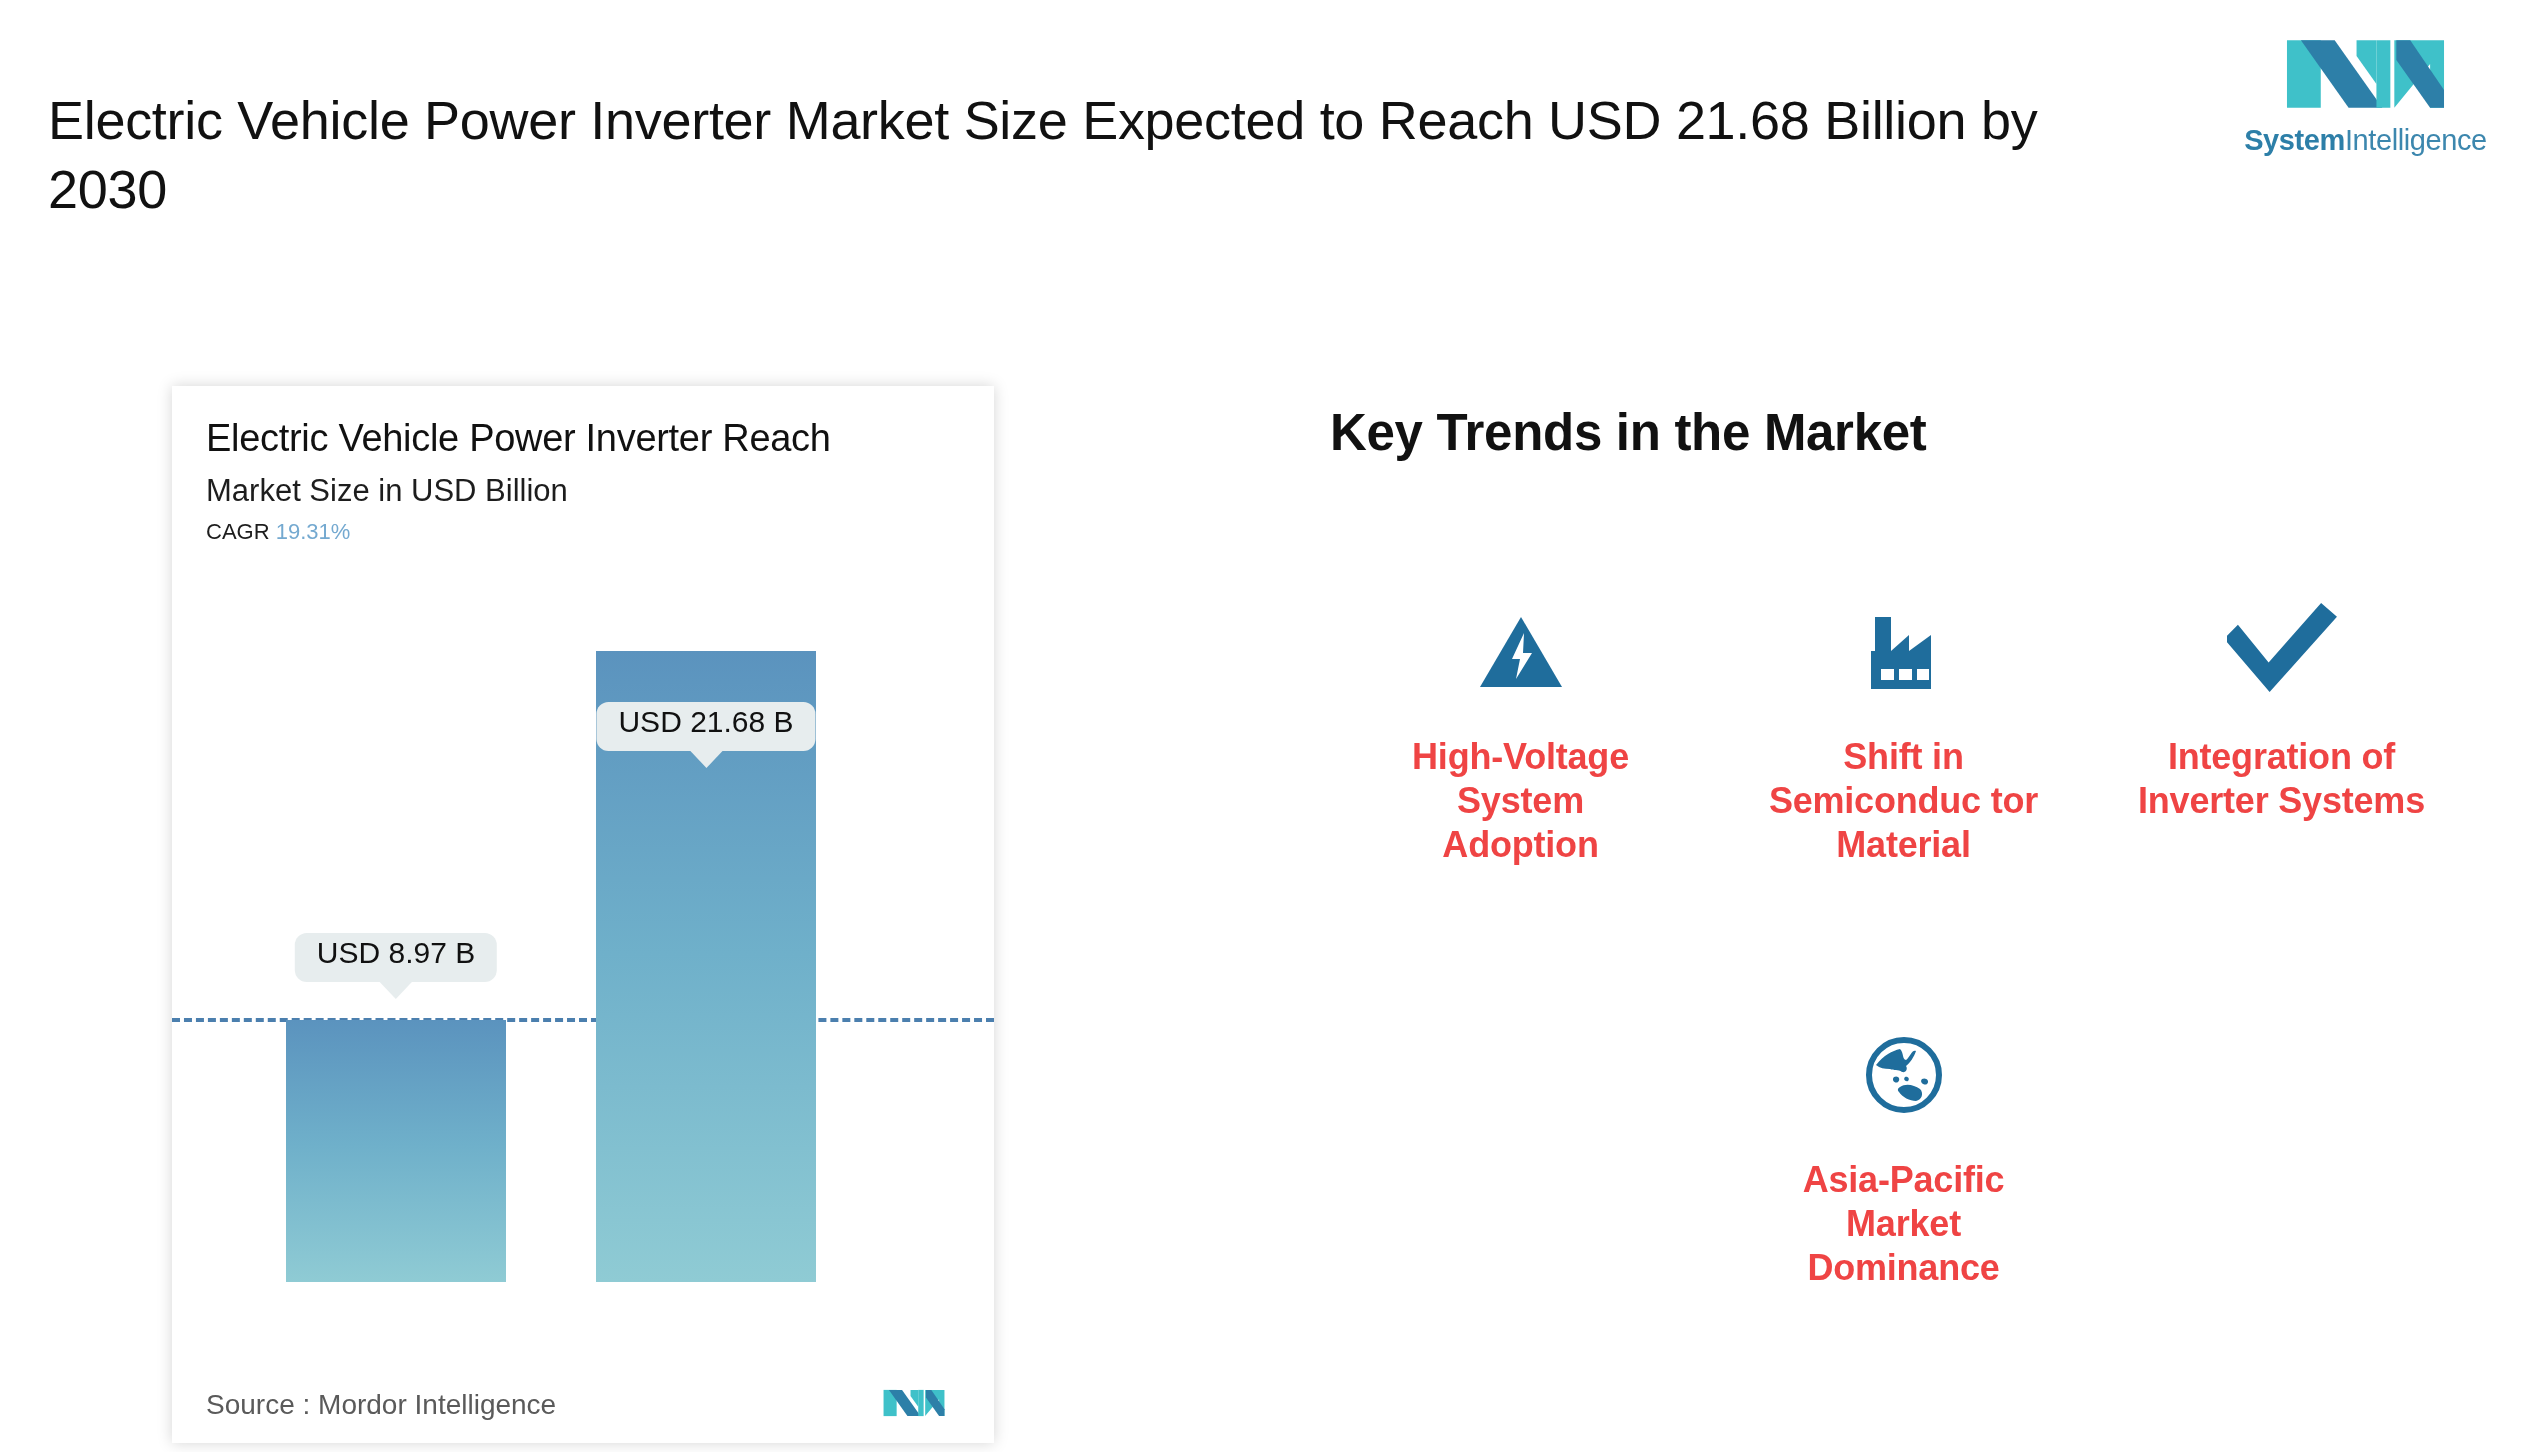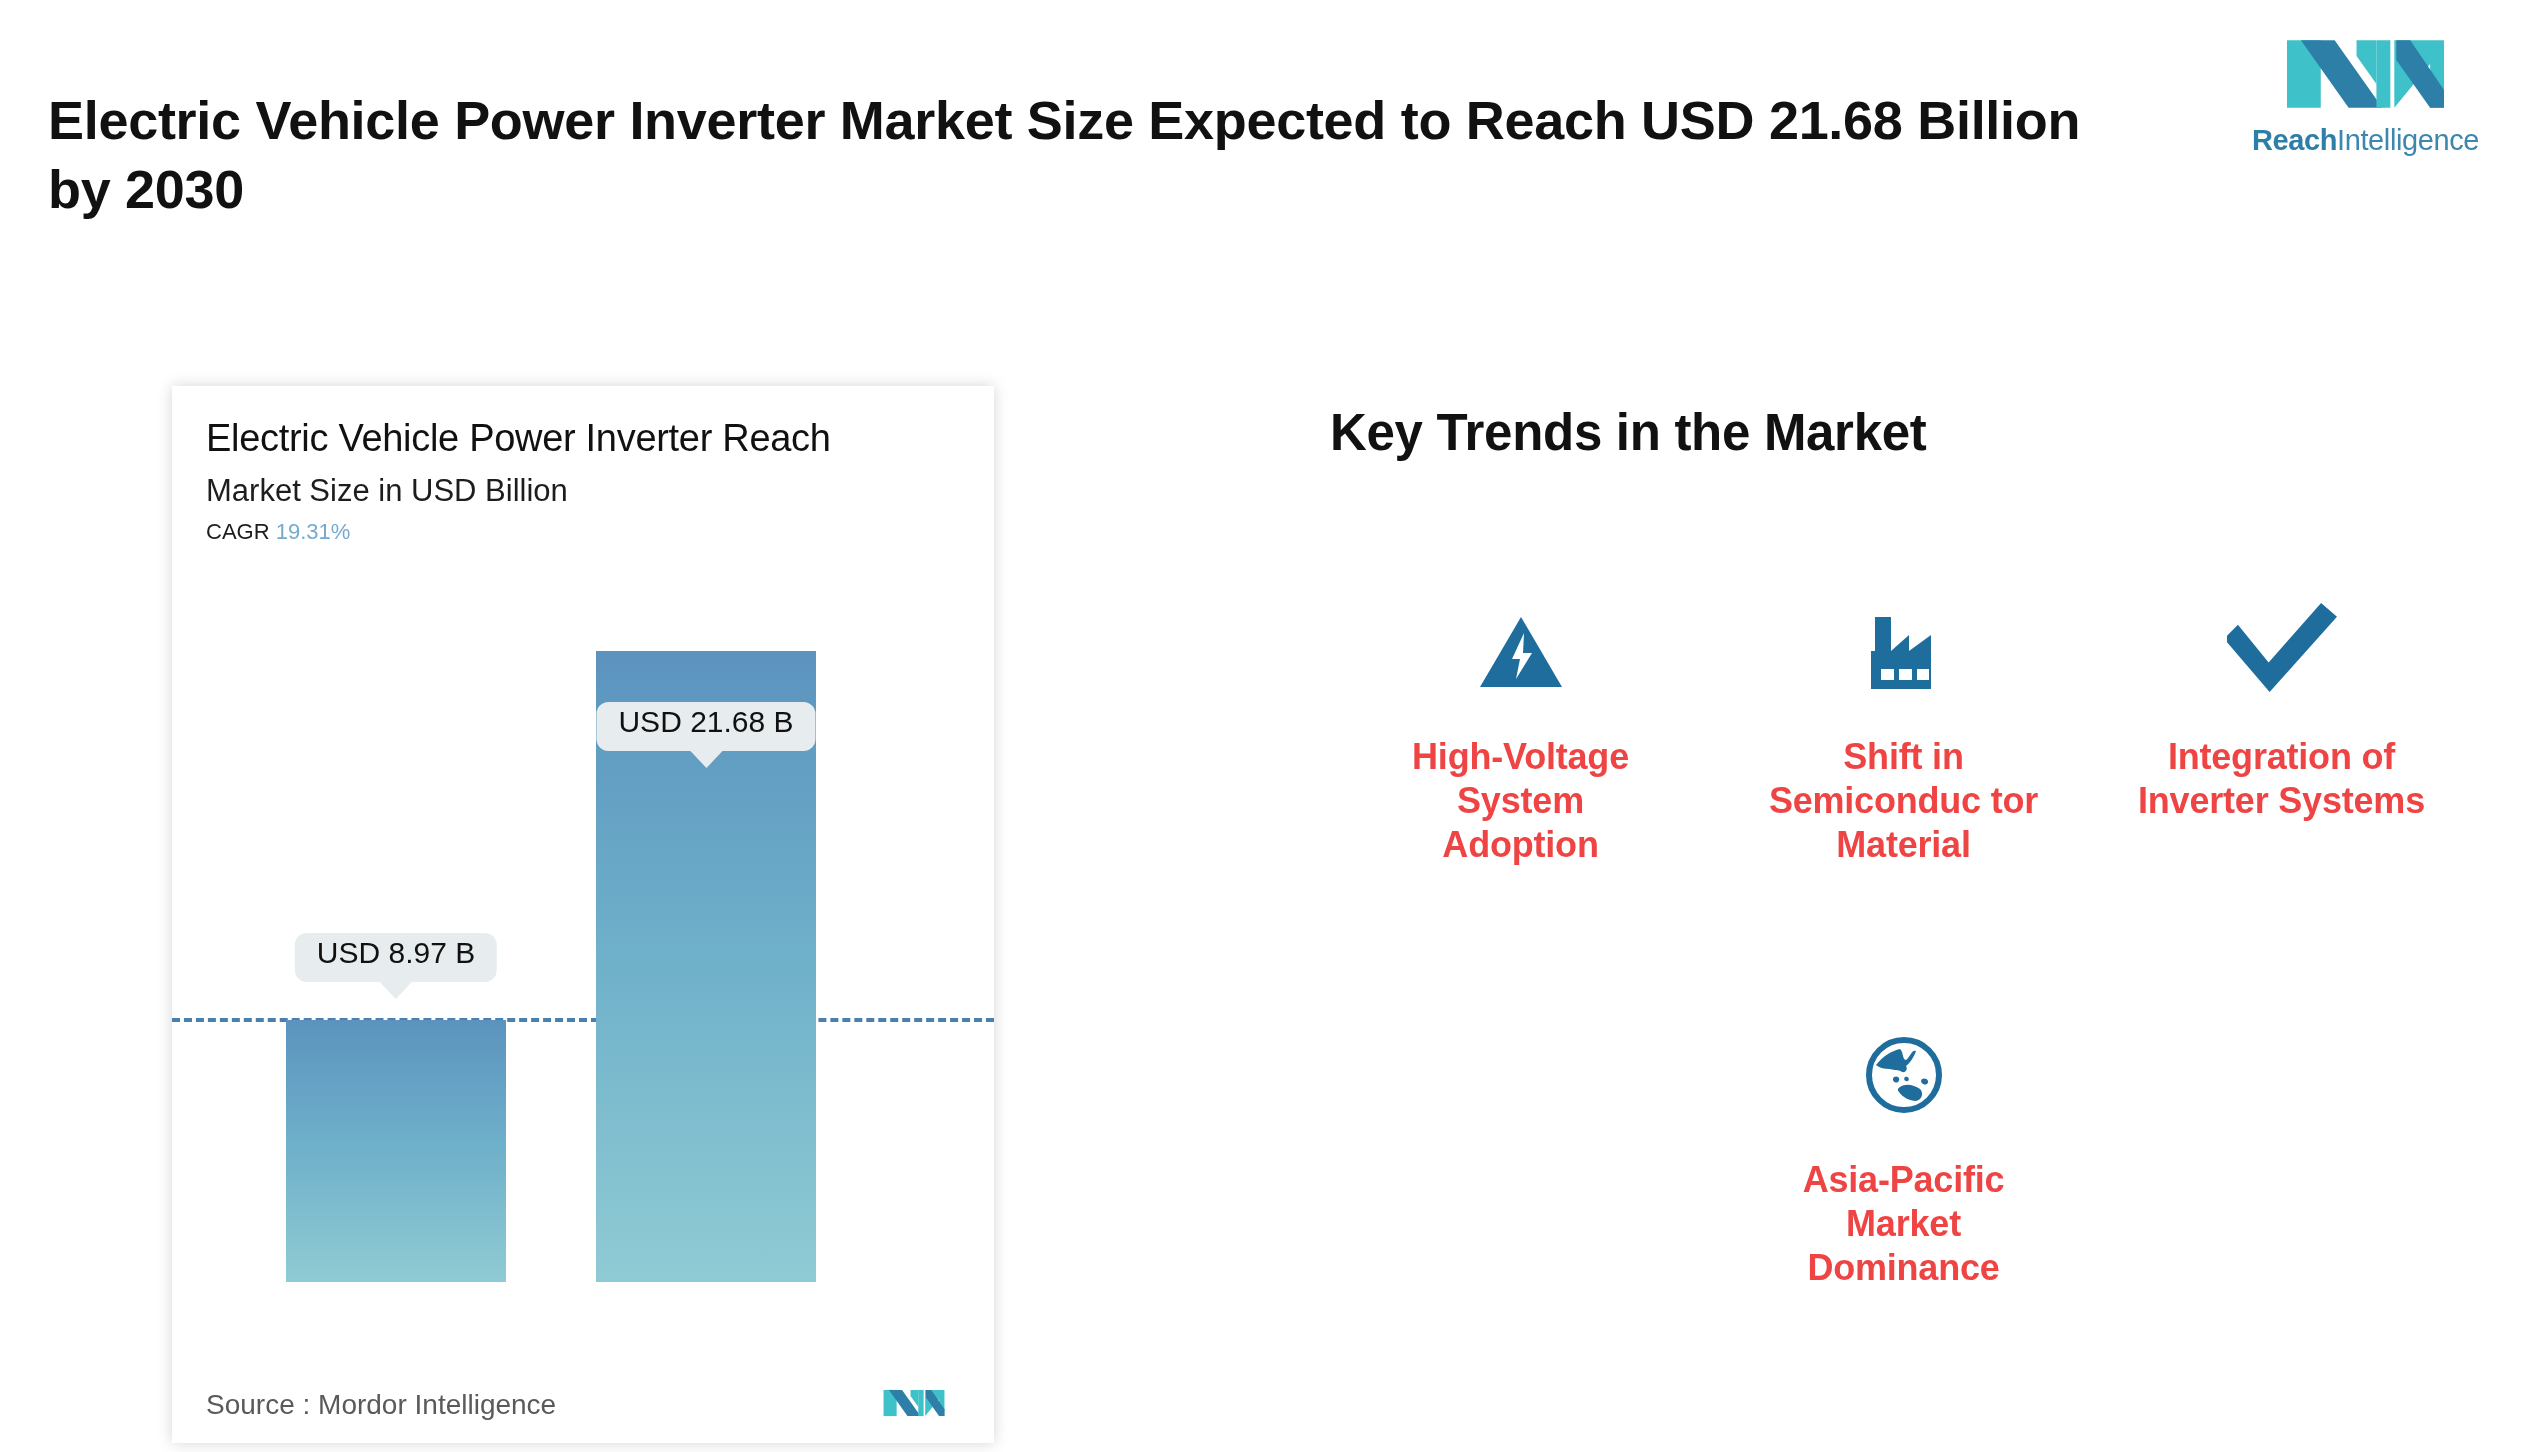--- a/index.html
+++ b/index.html
@@ -16,21 +16,21 @@
   }
 
   
   #page-title {
     position: absolute;
     left: 48px;
     top: 86px;
     width: 2109px;
     font-size: 54px;
     line-height: 1.28;
-    font-weight: bold;
+    font-weight: normal;
     color: #111111;
     letter-spacing: -0.3px;
   }
 
   
   #brand-logo {
     position: absolute;
     left: 2200px;
     top: 0px;
     width: 331px;
@@ -223,21 +223,21 @@
     <svg viewBox="0 0 166 80" width="165" height="80" aria-hidden="true">
       <polygon points="4,6 38,6 38,74 4,74" fill="#3FC1C9"></polygon>
       <polygon points="18,6 52,6 100,74 66,74" fill="#2D7FA8"></polygon>
       <polygon points="94,6 108,6 108,74 94,74" fill="#3FC1C9"></polygon>
       <polygon points="74,6 94,6 94,50 74,22" fill="#3FC1C9"></polygon>
       <polygon points="112,6 162,6 162,74 148,74 148,30 112,74" fill="#3FC1C9"></polygon>
       <polygon points="114,6 128,6 162,56 162,74 148,74 114,26" fill="#2D7FA8"></polygon>
     </svg>
   </div>
   <div class="logo-wordmark">
-    <span class="logo-word-bold">Reach</span><span class="logo-word-light">Intelligence</span>
+    <span class="logo-word-bold">System</span><span class="logo-word-light">Intelligence</span>
   </div>
 </div>
 
 <div id="chart-card">
 
   <div id="chart-title">Electric Vehicle Power Inverter Reach</div>
   <div id="chart-subtitle">Market Size in USD Billion</div>
   <div id="chart-cagr">
     <span>CAGR</span>
     <span class="cagr-value">19.31%</span>

